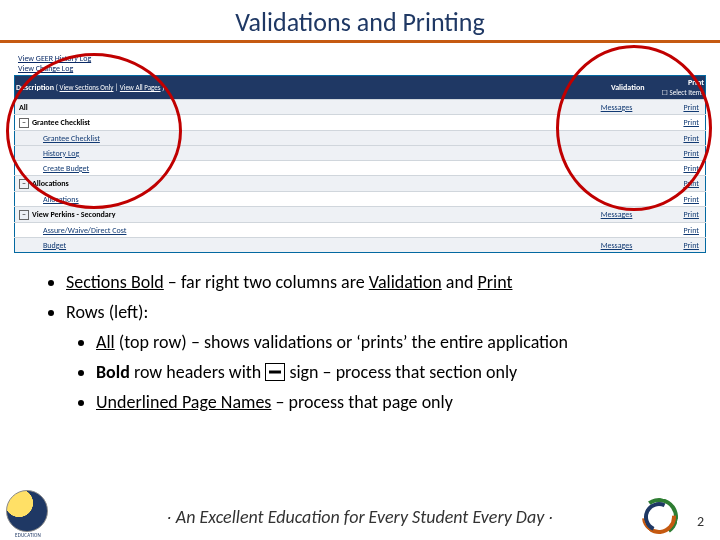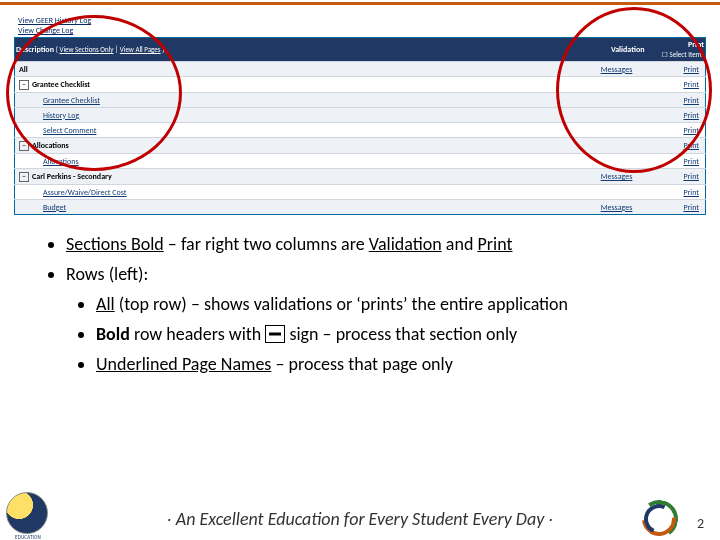--- a/index.html
+++ b/index.html
@@ -148,20 +148,21 @@
     bottom: 8px; right: 46px;
     width: 34px; height: 34px;
   }
   .arc { position:absolute; border:4px solid; border-radius:50%; width:30px; height:30px; border-bottom-color:transparent; border-left-color:transparent; }
 </style>
 </head>
 <body>
 
 <div class="slide">
 
+  <div class="title">Validations and Printing</div>
   <hr class="title-rule">
 
   <div class="shot-wrap">
     <div class="shot-top-links">
       <span>View GEER History Log</span><br>
       <span>View Change Log</span>
     </div>
     <table class="shot">
       <colgroup>
           <col class="col-desc">
@@ -199,36 +200,36 @@
             <td class="first"><span class="indent">Grantee Checklist</span></td>
             <td class="msg"></td>
             <td class="print">Print</td>
           </tr>
           <tr class="shot-row shade">
             <td class="first"><span class="indent">History Log</span></td>
             <td class="msg"></td>
             <td class="print">Print</td>
           </tr>
           <tr class="shot-row">
-            <td class="first"><span class="indent">Select Comment</span></td>
+            <td class="first"><span class="indent">Create Budget</span></td>
             <td class="msg"></td>
             <td class="print">Print</td>
           </tr>
           <tr class="shot-row section shade">
             <td class="first"><span class="minus">–</span><span>Allocations</span></td>
             <td class="msg"></td>
             <td class="print">Print</td>
           </tr>
           <tr class="shot-row">
             <td class="first"><span class="indent">Allocations</span></td>
             <td class="msg"></td>
             <td class="print">Print</td>
           </tr>
           <tr class="shot-row section shade">
-            <td class="first"><span class="minus">–</span><span>Carl Perkins - Secondary</span></td>
+            <td class="first"><span class="minus">–</span><span>View Perkins - Secondary</span></td>
             <td class="msg">Messages</td>
             <td class="print">Print</td>
           </tr>
           <tr class="shot-row">
             <td class="first"><span class="indent">Assure/Waive/Direct Cost</span></td>
             <td class="msg"></td>
             <td class="print">Print</td>
           </tr>
           <tr class="shot-row shade">
             <td class="first"><span class="indent">Budget</span></td>

